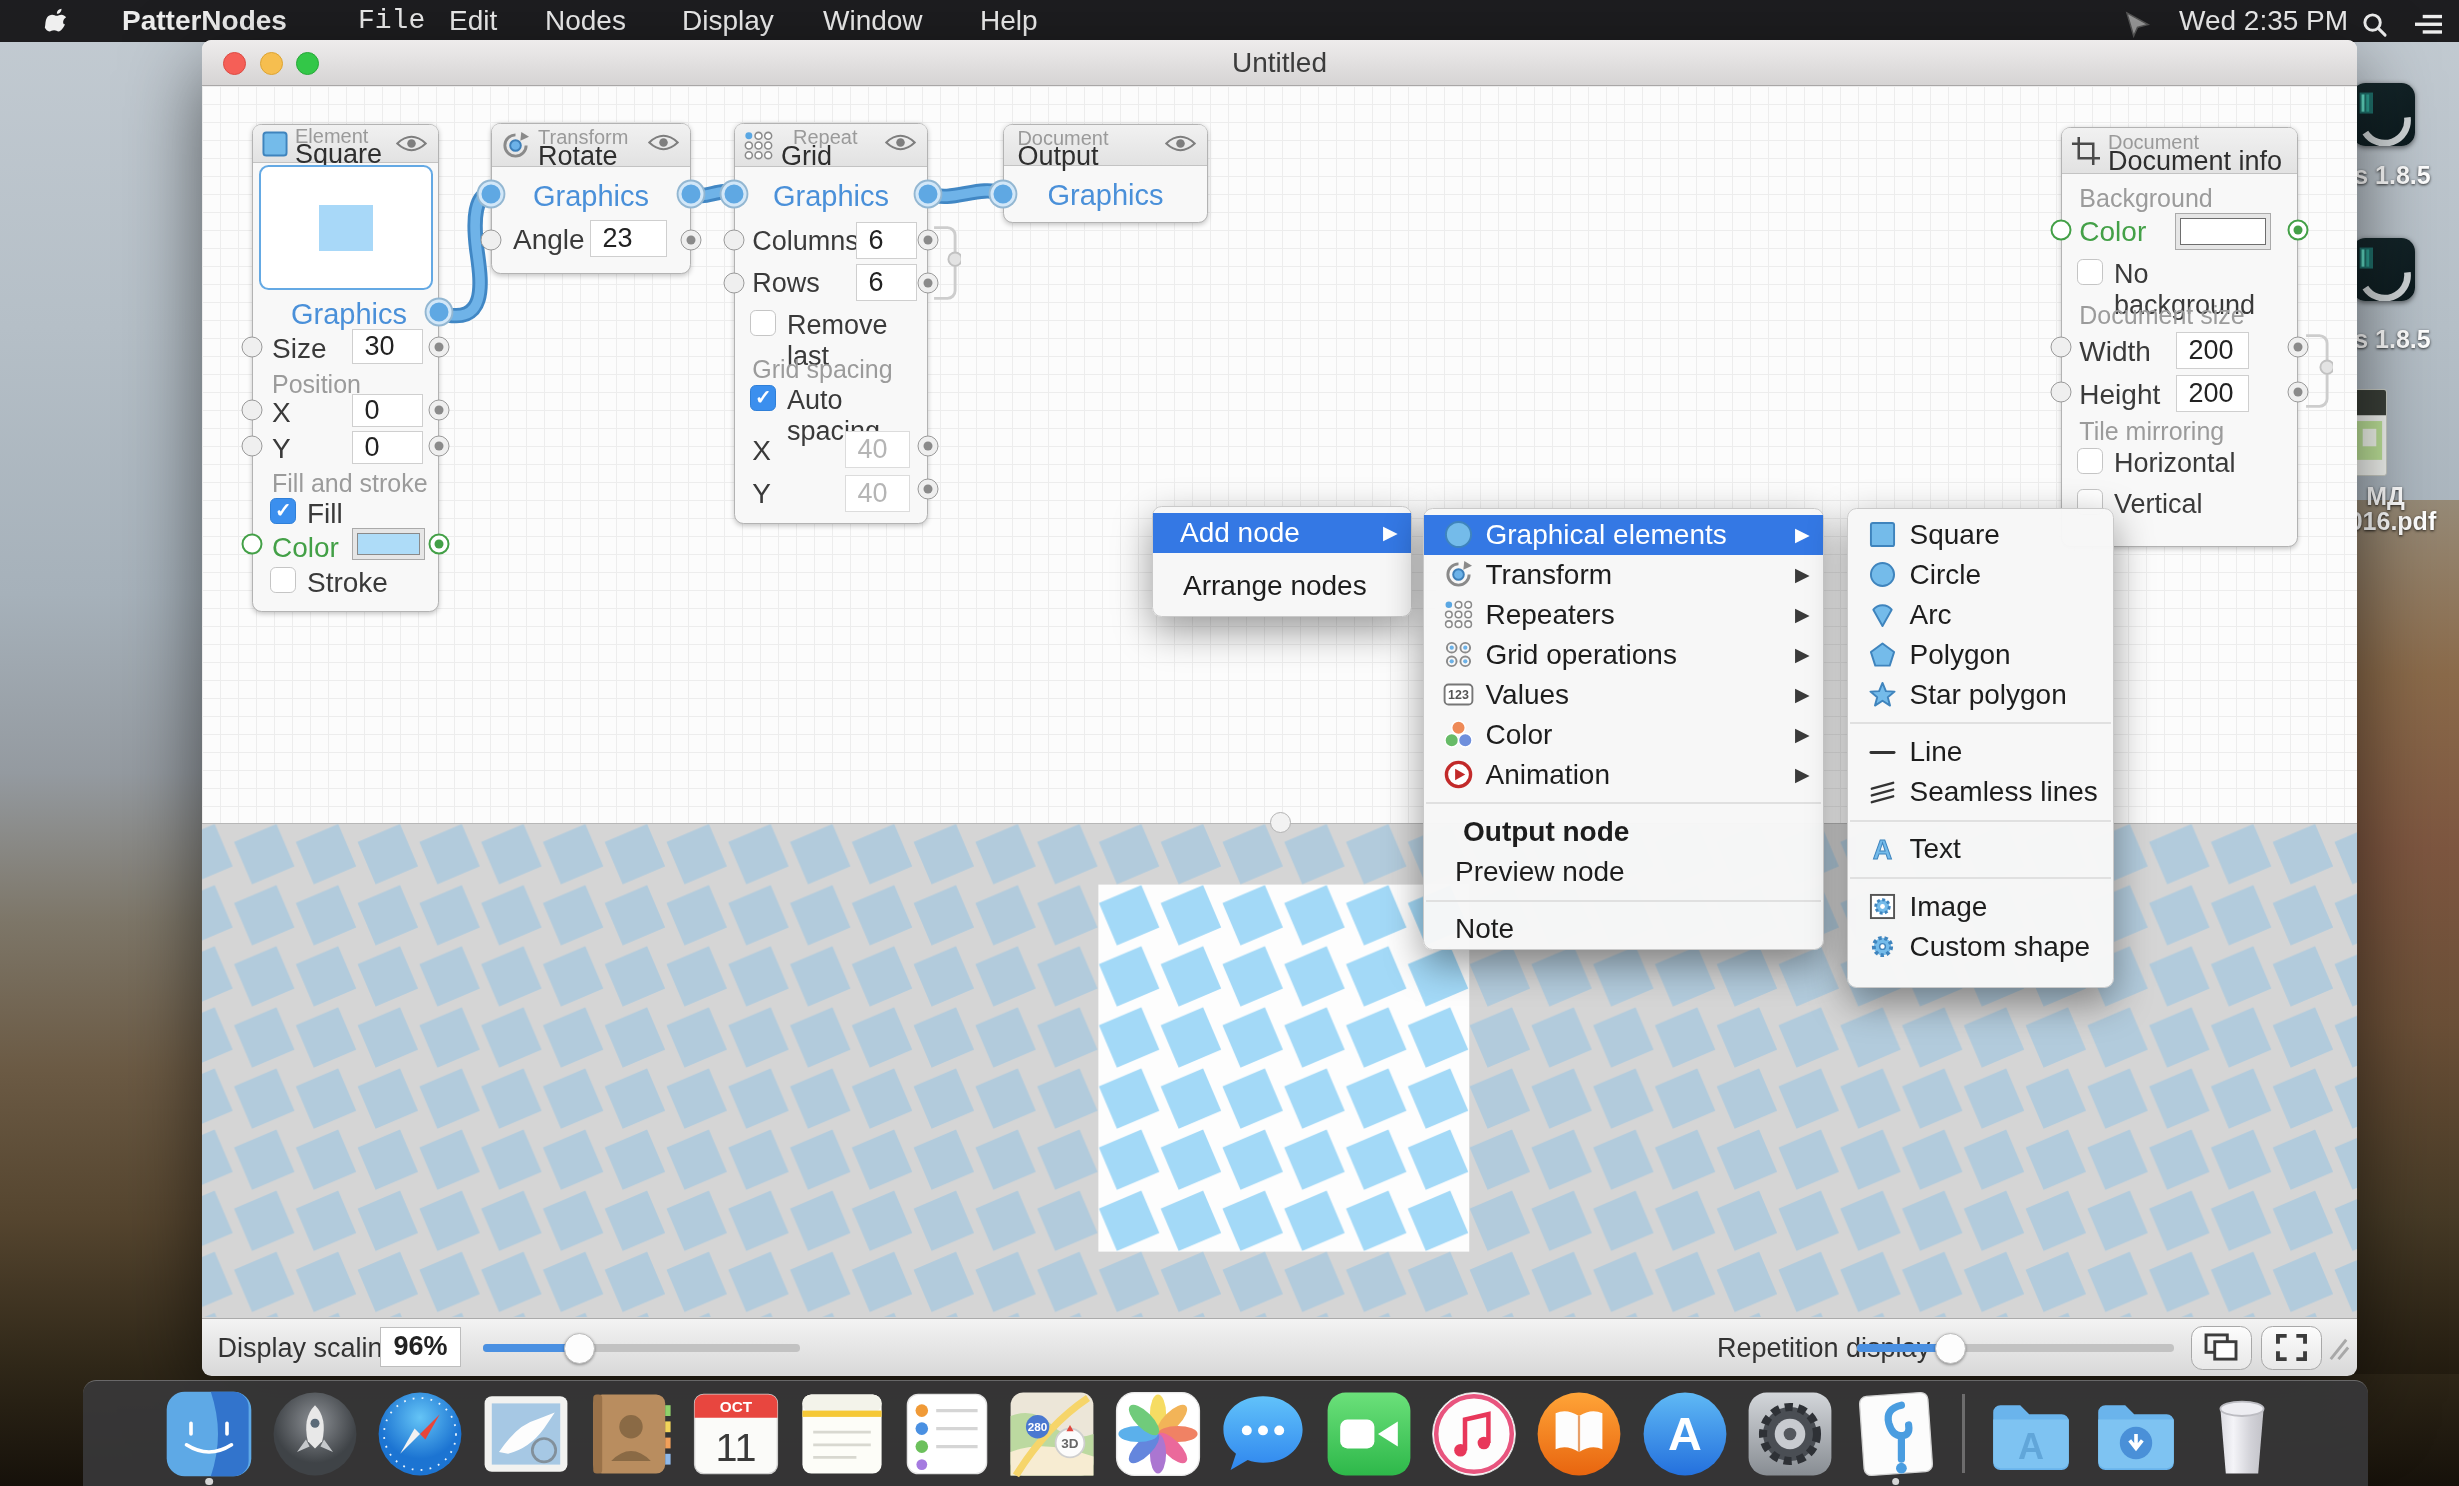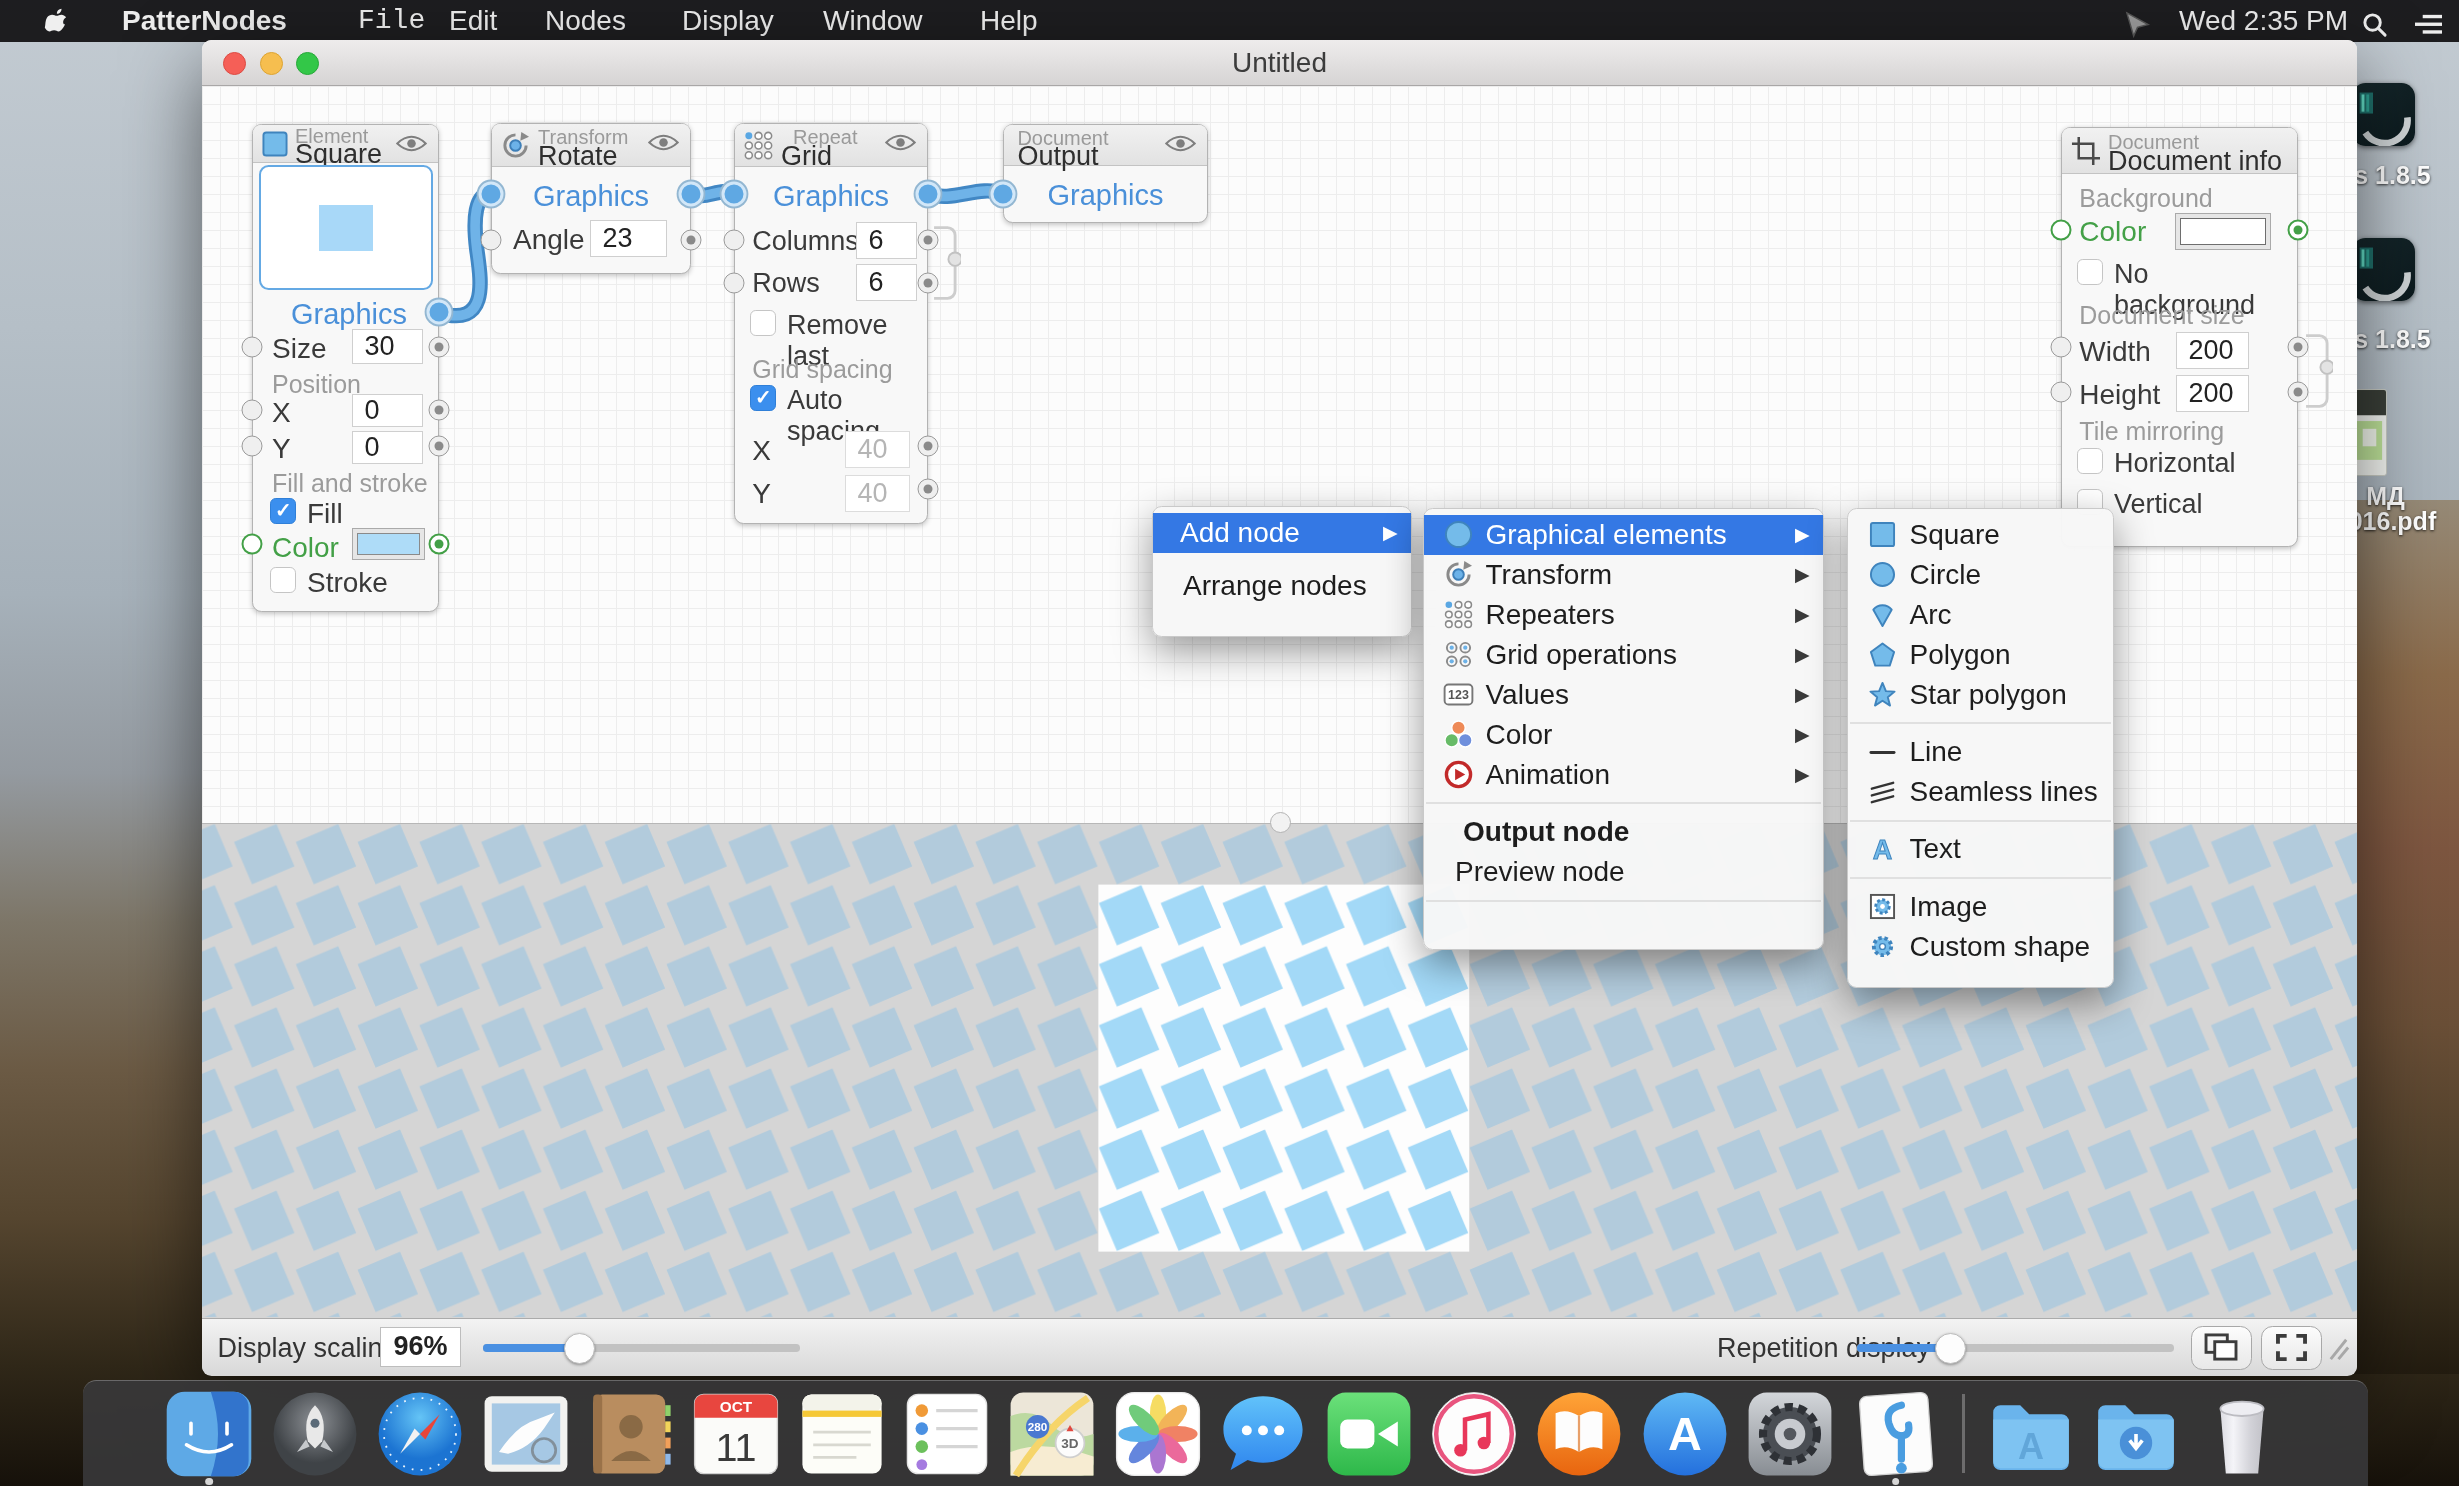--- a/index.html
+++ b/index.html
@@ -385,21 +385,21 @@
       <svg width="33" height="29" viewBox="0 0 34 30">
           <path d="M12 3 H3 V11 M22 3 H31 V11 M12 27 H3 V19 M22 27 H31 V19" fill="none" stroke="#3c3c3c" stroke-width="4"></path>
         </svg>
     </div>
     <svg class="abs" style="left:2121px;top:13.4px;" width="29" height="31" viewBox="0 0 30 32">
         <path d="M8 28 L24 8 M16 28 L26 16" stroke="#a8a8a8" stroke-width="3"></path>
       </svg>
   </div>
 </div>
 
-<div class="menu" style="left:1152px;top:506px;width:260px;height:131px;">
+<div class="menu" style="left:1152px;top:506px;width:260px;height:111px;">
   <div class="mrow hl" style="padding-left:27px;">
     <span>Add node</span>
     <span class="marr">▶</span>
   </div>
   <div style="height:13.4px;"></div>
   <div class="mrow" style="padding-left:30px;">
     <span>Arrange nodes</span>
   </div>
 </div>
 
@@ -491,20 +491,23 @@
     <span class="marr">▶</span>
   </div>
   <div class="msep"></div>
   <div class="mrow" style="padding-left:39px;font-weight:bold;">
     <span>Output node</span>
   </div>
   <div class="mrow" style="padding-left:31px;">
     <span>Preview node</span>
   </div>
   <div class="msep"></div>
+  <div class="mrow" style="padding-left:31px;">
+    <span>Note</span>
+  </div>
 </div>
 
 <div class="menu" style="left:1847px;top:508px;width:267px;height:480px;">
   <div class="mrow">
     <span class="mico">
         <svg width="27" height="27" viewBox="0 0 28 28">
           <rect x="2" y="2" width="24" height="24" rx="2" fill="#74bbea" stroke="#3f84bd" stroke-width="2"></rect>
         </svg>
       </span>
     <span>Square</span>

